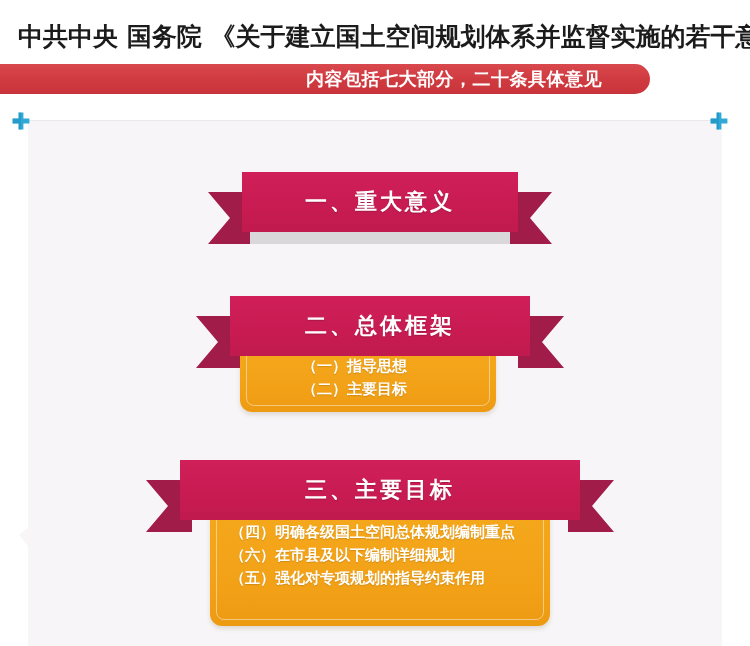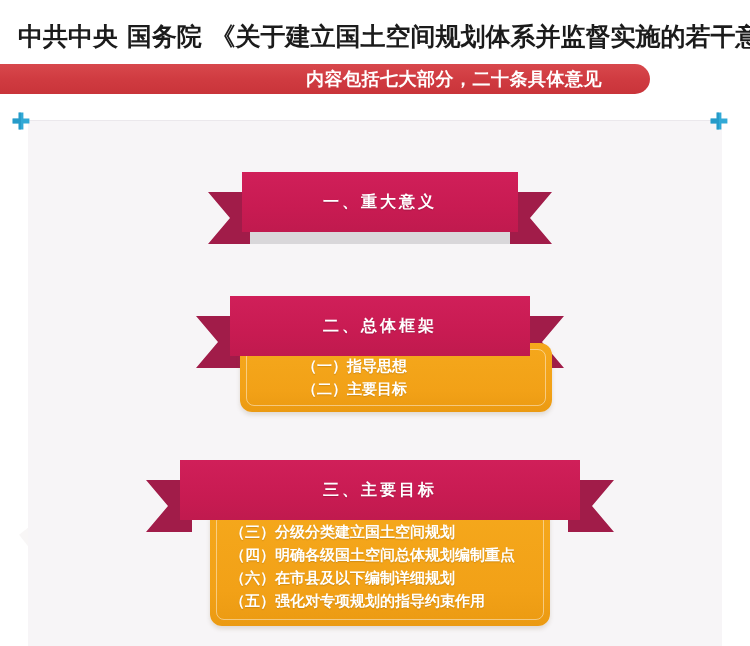--- a/index.html
+++ b/index.html
@@ -118,21 +118,21 @@
     position:absolute;
     left:34px; right:34px;
     top:0; height:60px;
     background:linear-gradient(180deg,#d01f59 0%, #c81b52 60%, #c01a4e 100%);
     z-index:3;
     display:flex;
     align-items:center;
     justify-content:center;
   }
   .ribbon-label {
-    font-size:16px;
+    font-size:22px;
     font-weight:bold;
     color:#ffffff;
     letter-spacing:3px;
     text-shadow:0 1px 1px rgba(0,0,0,0.18);
     font-family:Liberation Sans, sans-serif;
   }
 
   
   .panel {
     position:absolute;
@@ -161,21 +161,21 @@
     line-height:23px;
     white-space:nowrap;
     text-shadow:0 1px 1px rgba(150,100,10,0.35);
     font-family:"DejaVu Sans","Liberation Sans",sans-serif;
   }
 
   
   #sec1 { left:208px; top:172px; width:344px; height:76px; }
   
   #sec2 { left:196px; top:296px; width:368px; height:118px; }
-  #sec2 .panel { left:44px; top:47px; width:312px; height:69px; }
+  #sec2 .panel { left:44px; top:47px; width:256px; height:69px; }
   #sec2 .panel-list { padding:12px 0 0 62px; }
   
   #sec3 { left:146px; top:460px; width:468px; height:166px; }
   #sec3 .panel { left:64px; top:47px; width:340px; height:119px; }
   #sec3 .panel-list { padding:14px 0 0 20px; }
 </style>
 </head>
 <body>
 
 <div id="page">
@@ -231,21 +231,20 @@
       <div class="ribbon-body">
         <span class="ribbon-label">二、总体框架</span>
       </div>
     </div>
   </div>
 
   <div class="section" id="sec3">
     <div class="panel">
       <div class="panel-inner"></div>
       <ul class="panel-list">
-        <li class="panel-item">（三）分级分类建立国土空间规划</li>
         <li class="panel-item">（四）明确各级国土空间总体规划编制重点</li>
         <li class="panel-item">（六）在市县及以下编制详细规划</li>
         <li class="panel-item">（五）强化对专项规划的指导约束作用</li>
       </ul>
     </div>
     <div class="ribbon">
       <div class="ribbon-tail tail-left"></div>
       <div class="ribbon-tail tail-right"></div>
       <div class="ribbon-body">
         <span class="ribbon-label">三、主要目标</span>

